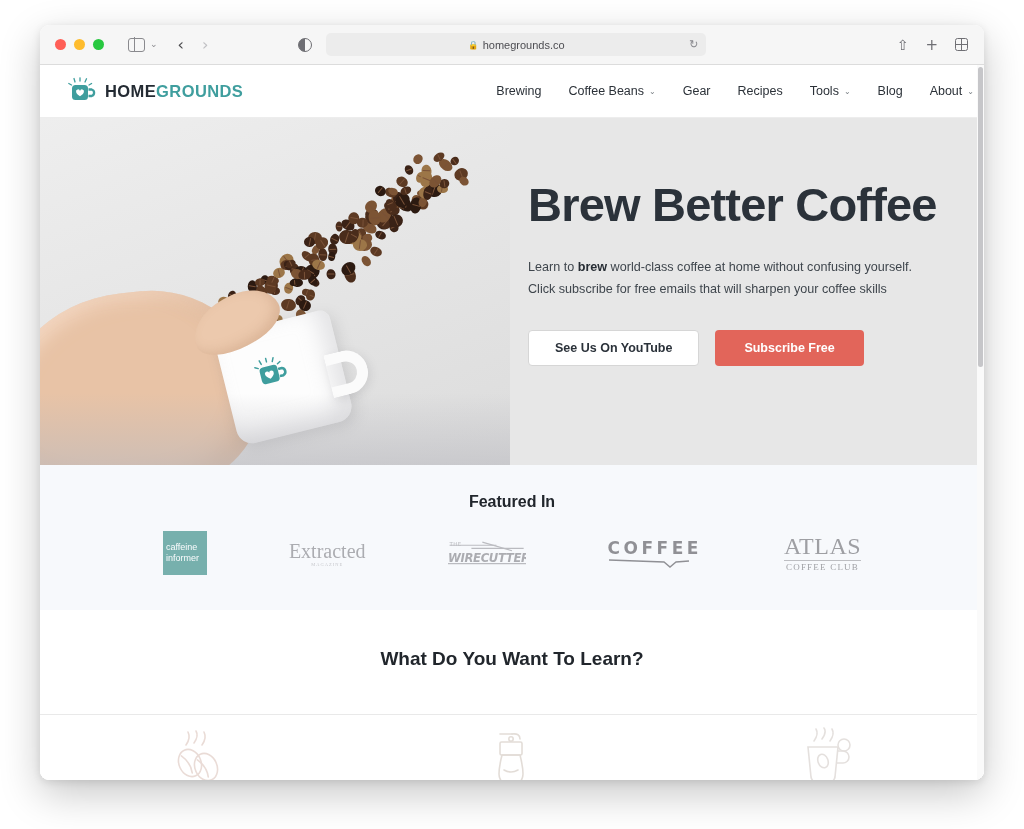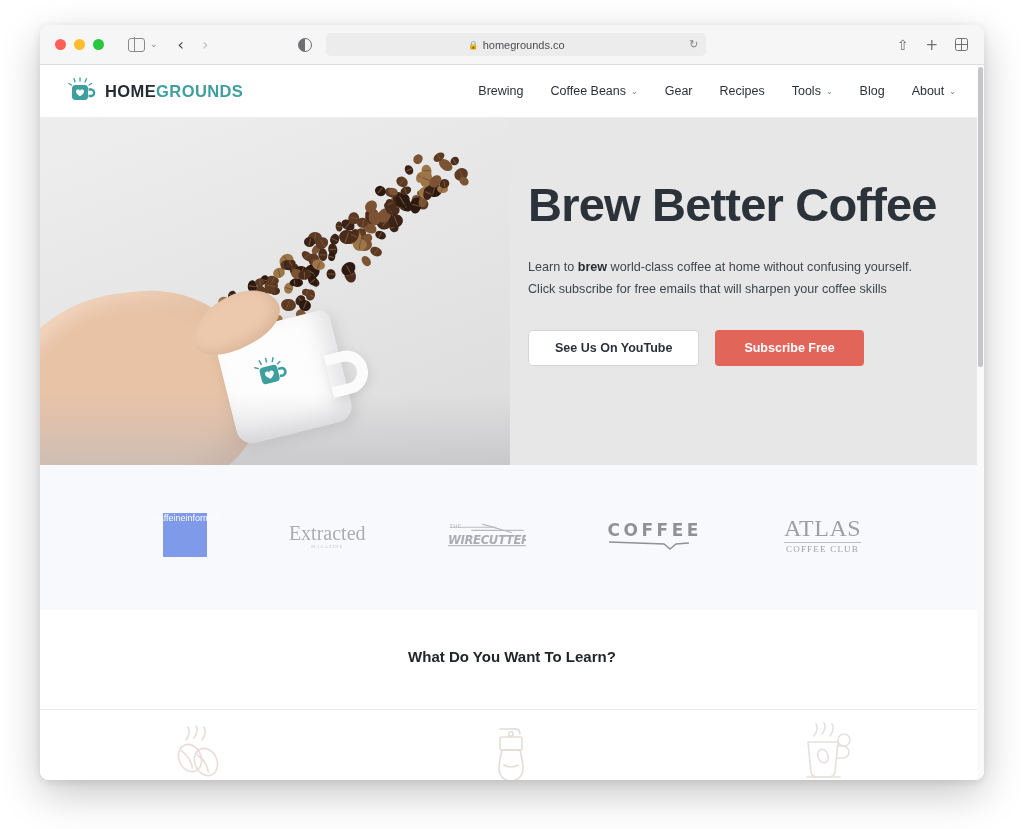--- a/index.html
+++ b/index.html
@@ -77,21 +77,21 @@
   .grid-ic::before { left:4.6px; top:-1.4px; bottom:-1.4px; width:1.4px; }
   .grid-ic::after  { top:4.6px; left:-1.4px; right:-1.4px; height:1.4px; }
 
   
   .viewport { position:relative; height:715px; background:#fff; overflow:hidden; }
 
   
   .site-header {
     height:53px; background:#fff;
     display:flex; align-items:center;
-    padding:0 28px 0 28px;
+    padding:0 10px 0 28px;
     border-bottom:1px solid #ededed;
   }
   .logo { display:flex; align-items:center; gap:7px; }
   .logo-text { font-size:16.5px; font-weight:bold; letter-spacing:0.4px; }
   .logo-text .home { color:#242b33; }
   .logo-text .grounds { color:#3f9e9e; }
 
   .site-nav { margin-left:auto; display:flex; align-items:center; gap:27px; }
   .nav-item {
     font-size:12.5px; color:#2b3138; display:flex; align-items:center; gap:5px;
@@ -184,22 +184,22 @@
   .featured-title {
     text-align:center; font-size:16px; font-weight:bold; color:#21262c;
   }
   .logos {
     margin-top:20px; display:flex; align-items:center;
     justify-content:center; gap:82px;
   }
   .plogo { opacity:0.55; }
 
   .caffeine {
-    width:44px; height:44px; background:#1d4ed8;
-    display:flex; flex-direction:row; justify-content:center;
+    width:44px; height:44px; background:#0f766e;
+    display:flex; flex-direction:column; justify-content:center;
     padding-left:3px;
   }
   .caffeine span { color:#fff; font-size:9px; line-height:1.25; }
 
   .extracted {
     font-family:"Liberation Serif", serif; font-size:20px; color:#6e6e74;
     text-align:center;
   }
   .extracted small {
     display:block; font-size:4.5px; letter-spacing:1px; color:#9a9aa0;
@@ -213,21 +213,21 @@
   }
 
   .atlas { text-align:center; color:#56565c; font-family:"Liberation Serif", serif; }
   .atlas .a-main { font-size:24px; letter-spacing:0.5px; line-height:1; }
   .atlas .a-rule { height:1px; background:#8e8e94; margin:2px 0 1px; }
   .atlas .a-sub { font-size:9px; letter-spacing:1.2px; }
 
   
   .learn { background:#fff; padding-top:38px; }
   .learn-title {
-    text-align:center; font-size:15px; font-weight:bold; color:#21262c;
+    text-align:center; font-size:19px; font-weight:bold; color:#21262c;
   }
   .learn-cards {
     margin-top:44px; border-top:1px solid #e9e9e9;
     display:flex; height:85px;
   }
   .lcard {
     flex:1; display:flex; align-items:center; justify-content:center;
     opacity:0.30;
   }
 
@@ -510,20 +510,21 @@
           <span>Click subscribe for free emails that will sharpen your coffee skills</span>
         </div>
         <div class="hero-btns">
           <div class="btn btn-secondary">See Us On YouTube</div>
           <div class="btn btn-primary">Subscribe Free</div>
         </div>
       </div>
     </div>
 
     <div class="featured">
+      <div class="featured-title">Featured In</div>
       <div class="logos">
 
         <div class="plogo caffeine">
           <span>caffeine</span>
           <span>informer</span>
         </div>
 
         <div class="plogo extracted">
           <span>Extracted</span>
           <small>MAGAZINE</small>

